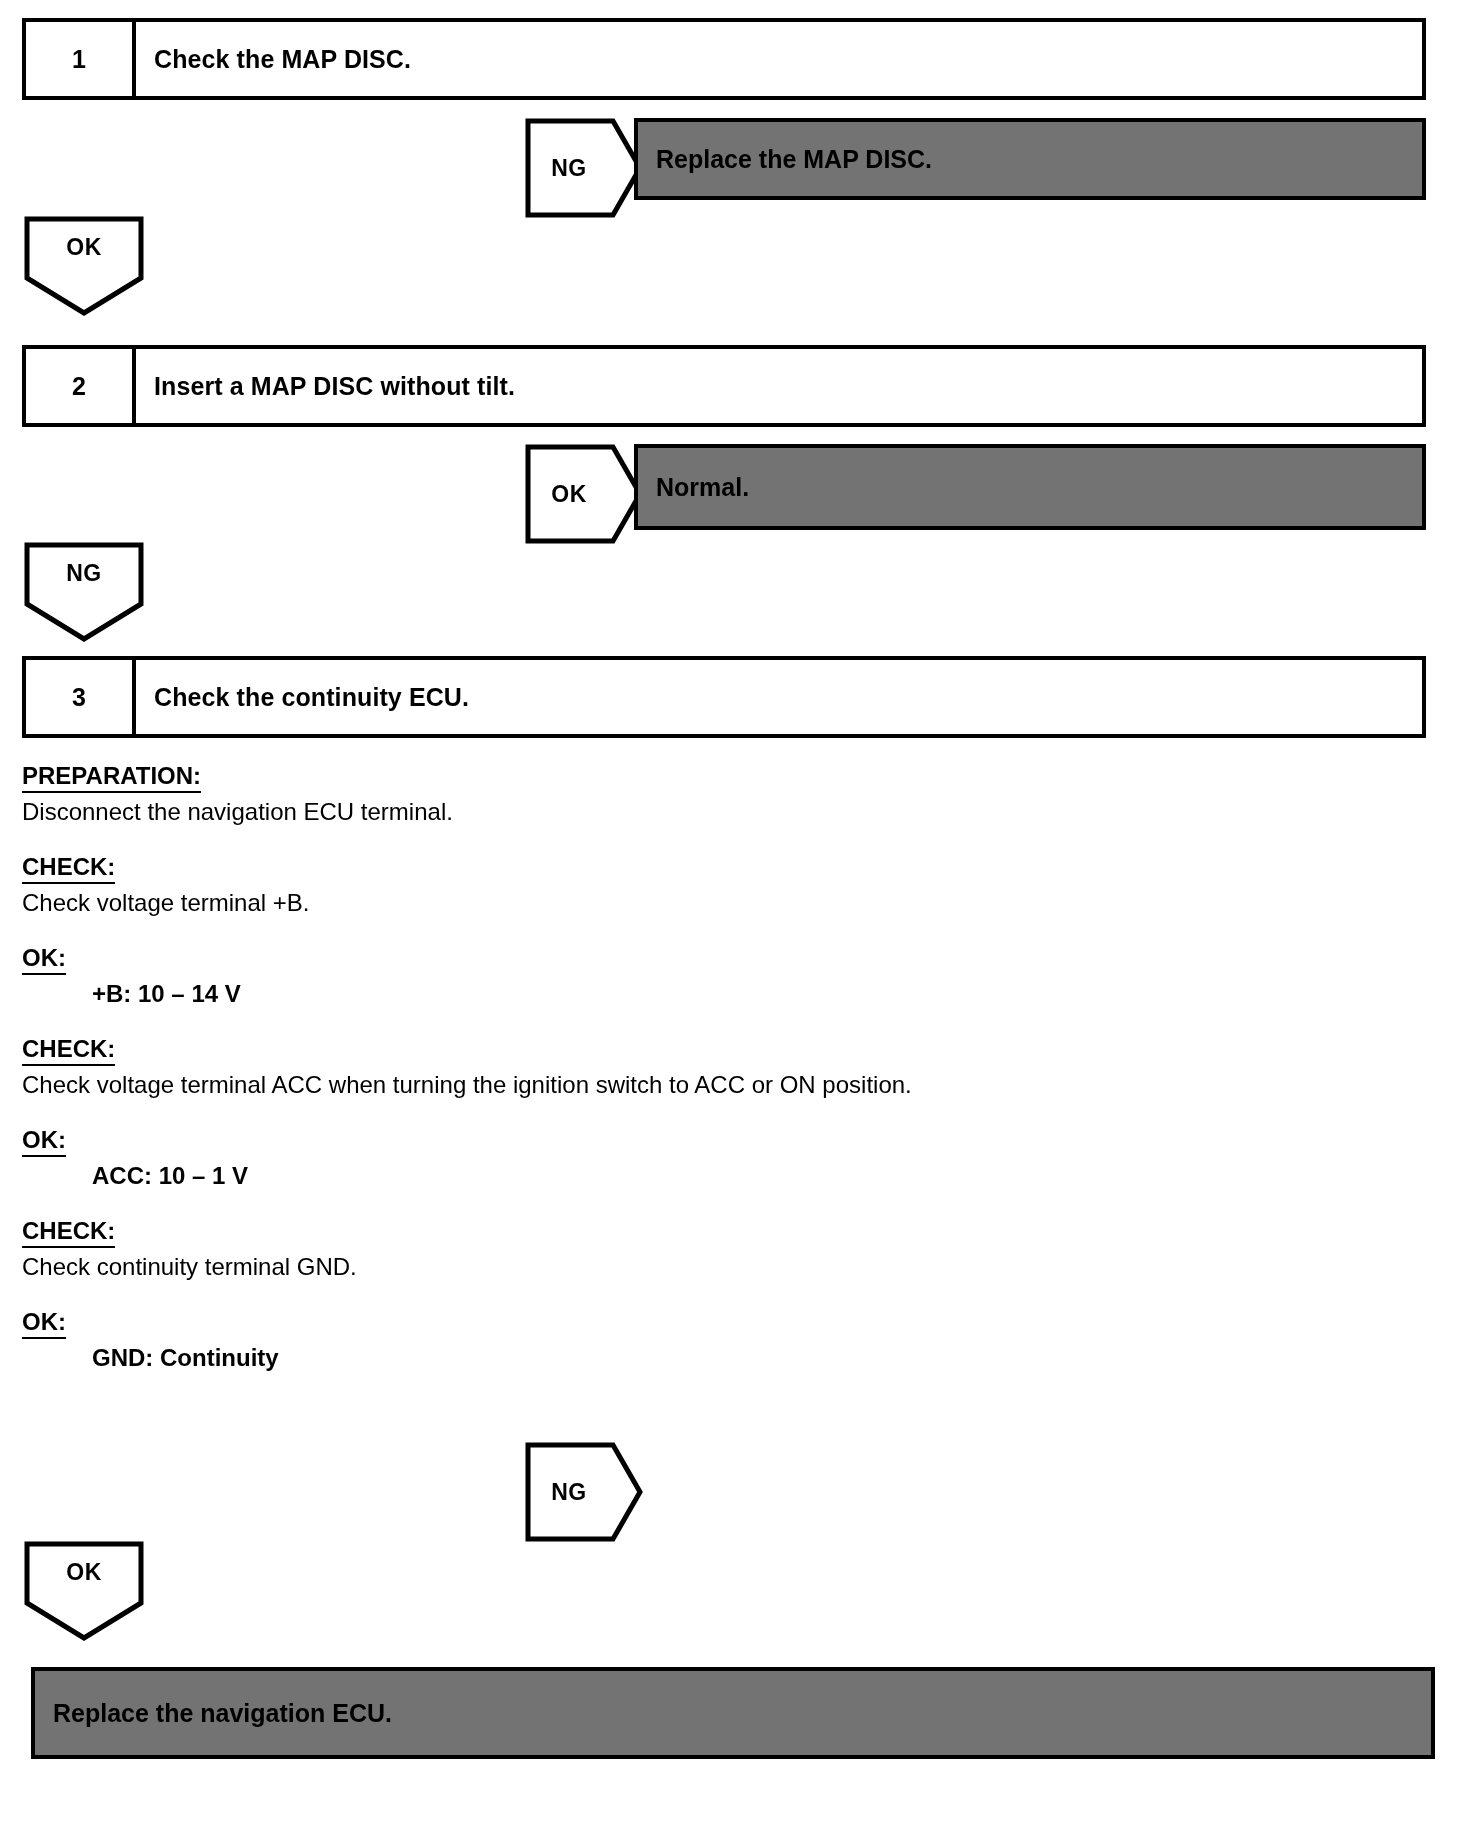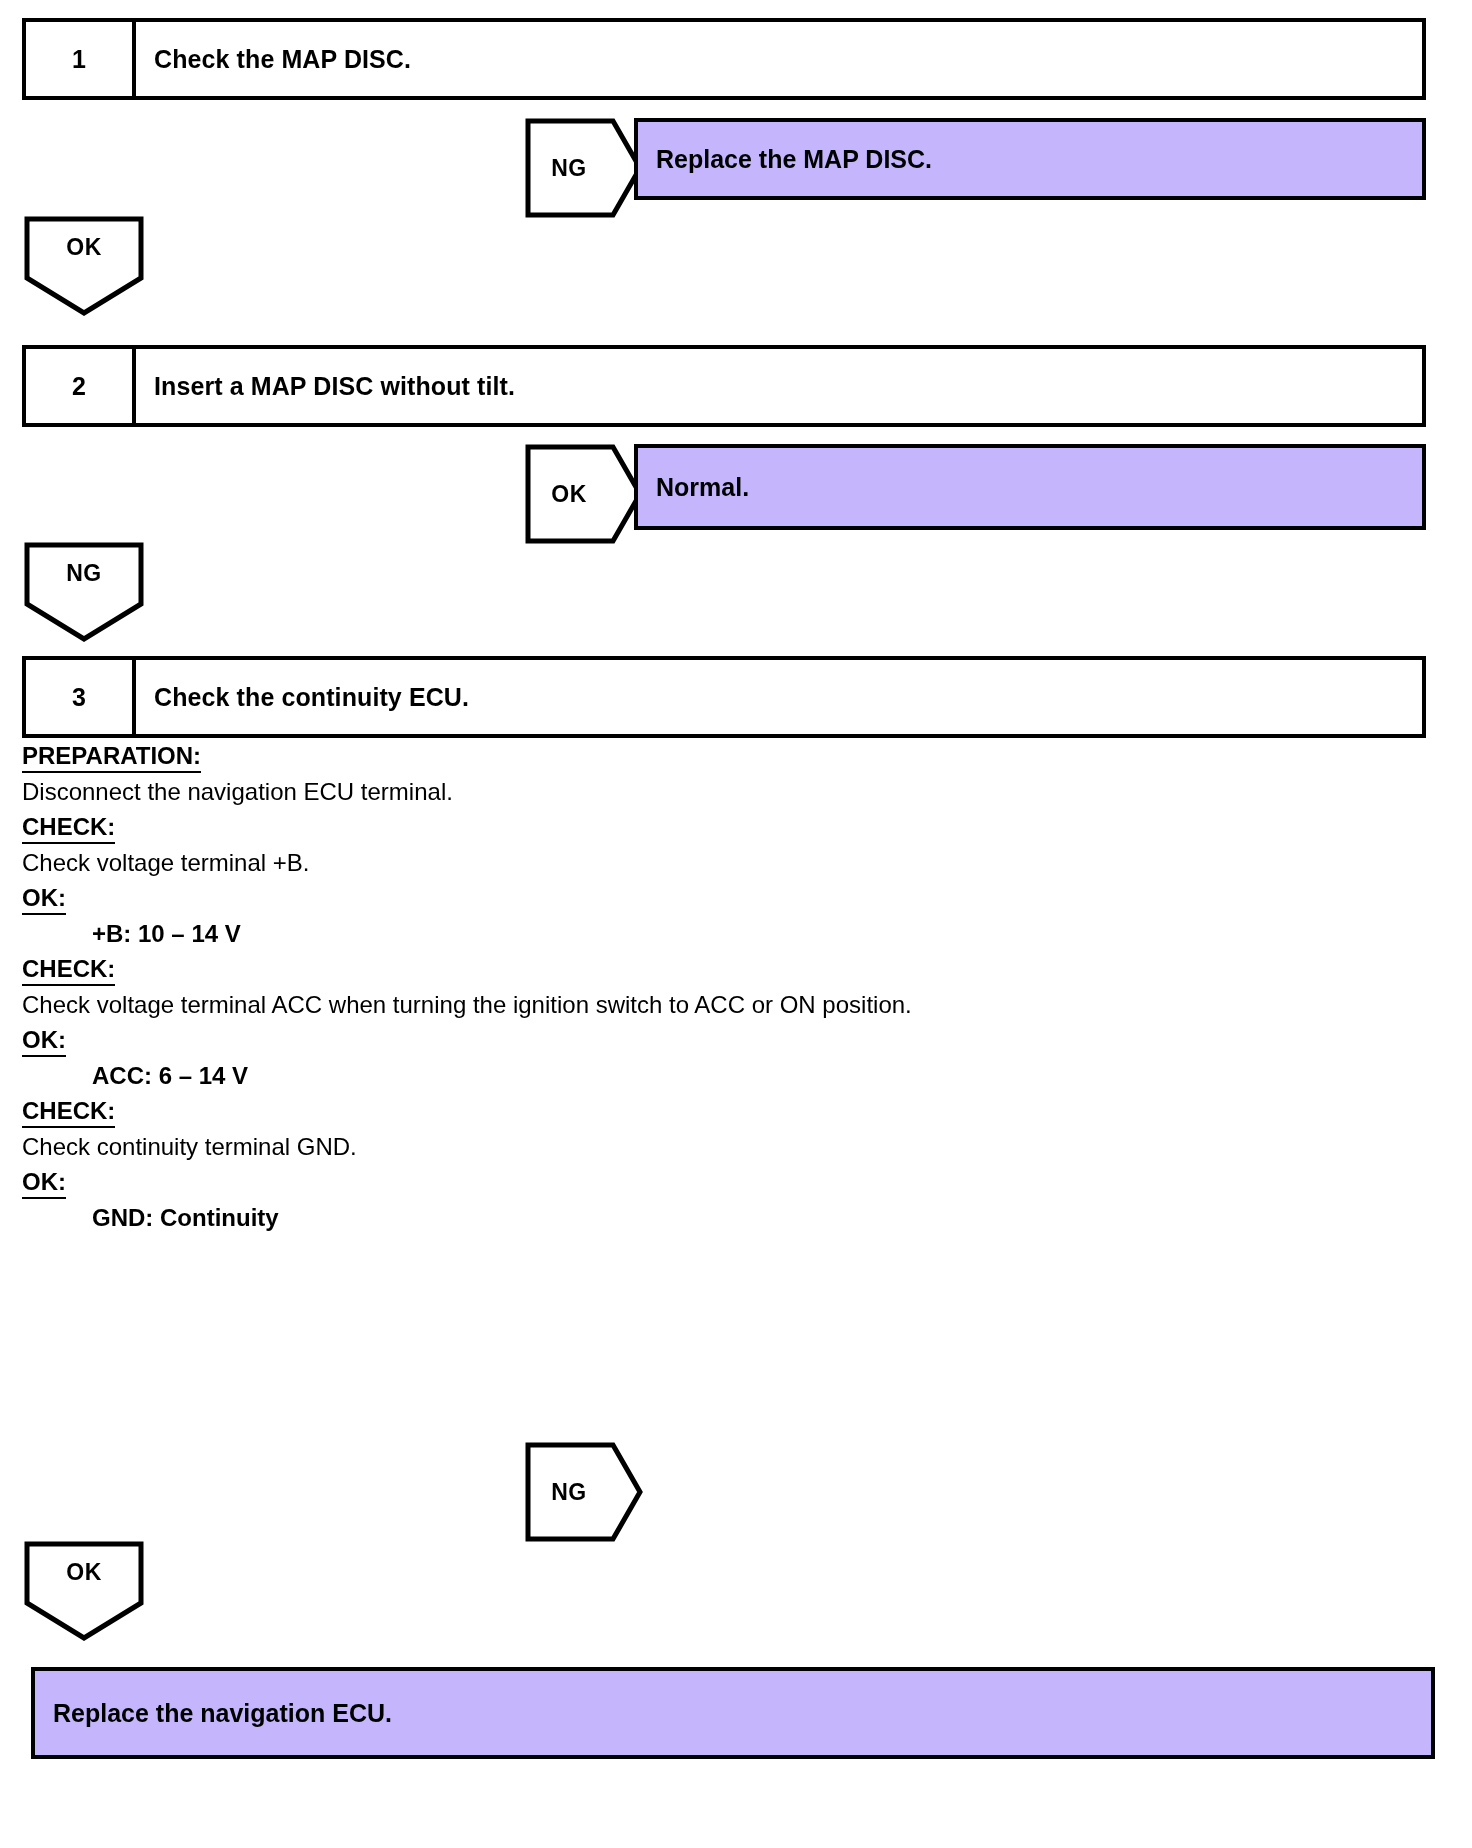--- a/index.html
+++ b/index.html
@@ -53,21 +53,21 @@
     font-weight: bold;
     letter-spacing: 0.1px;
     text-align: center;
   }
 
   
   .result-box {
     position: absolute;
     border: 4px solid #000;
     box-sizing: border-box;
-    background: #c4b5fd;
+    background: #737373;
     display: flex;
     align-items: center;
     padding-left: 18px;
     font-size: 25px;
     font-weight: bold;
   }
 
   
   .branch {
     position: absolute;
@@ -148,20 +148,21 @@
   }
   .detail-line.spec {
     font-weight: bold;
     padding-left: 70px;
   }
   .detail-row {
     height: 35px;
   }
   .detail-row.heading-row {
     height: 36px;
+    margin-top: 20px;
   }
 </style>
 </head>
 <body>
 
 <div class="page">
 
   <div class="step-box" style="top:18px; height:82px;">
     <div class="step-num">1</div>
     <div class="step-text">Check the MAP DISC.</div>
@@ -229,21 +230,21 @@
     <div class="detail-row heading-row">
       <span class="detail-line heading">CHECK:</span>
     </div>
     <div class="detail-row">
       <span class="detail-line body">Check voltage terminal ACC when turning the ignition switch to ACC or ON position.</span>
     </div>
     <div class="detail-row heading-row">
       <span class="detail-line heading">OK:</span>
     </div>
     <div class="detail-row">
-      <span class="detail-line spec">ACC: 6 – 14 V</span>
+      <span class="detail-line spec">ACC: 10 – 1 V</span>
     </div>
     <div class="detail-row heading-row">
       <span class="detail-line heading">CHECK:</span>
     </div>
     <div class="detail-row">
       <span class="detail-line body">Check continuity terminal GND.</span>
     </div>
     <div class="detail-row heading-row">
       <span class="detail-line heading">OK:</span>
     </div>

